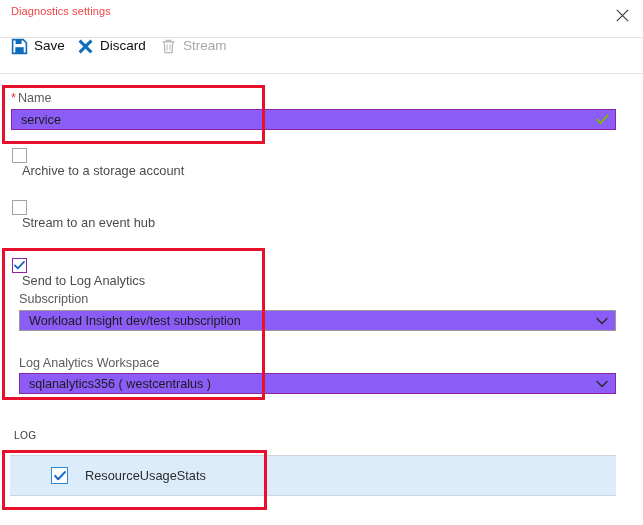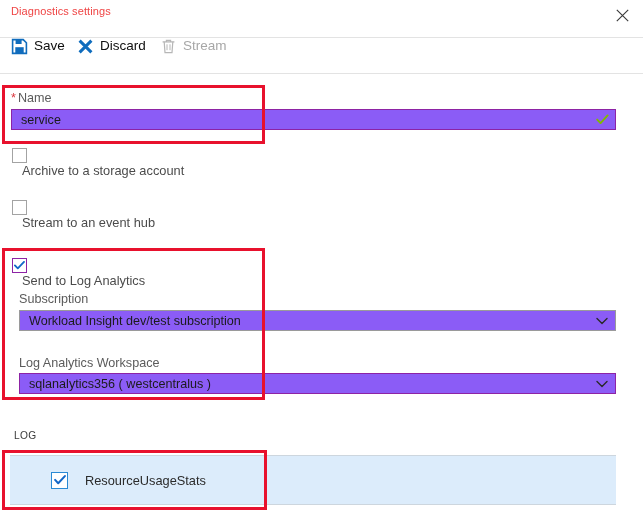--- a/index.html
+++ b/index.html
@@ -189,21 +189,21 @@
     <span class="field-text">sqlanalytics356 ( westcentralus )</span>
     <span class="field-icon">
       <svg width="12" height="8" viewBox="0 0 12 8" aria-hidden="true">
         <path d="M1 1.6 L6 6.4 L11 1.6" stroke="#2a2a2a" stroke-width="1.4" fill="none" stroke-linecap="round" stroke-linejoin="round"></path>
       </svg>
     </span>
   </div>
 
   <div class="log-head" style="left:14px; top:430px;">LOG</div>
 
-  <div class="log-row" style="left:10px; top:455px; width:606px; height:50px;">
+  <div class="log-row" style="left:10px; top:455px; width:606px; height:41px;">
     <span class="cb blue">
       <svg width="12" height="10" viewBox="0 0 12 10" aria-hidden="true">
         <path d="M1.1 4.9 L4.2 8.2 L10.9 1.1" stroke="#1267c8" stroke-width="2" fill="none" stroke-linecap="round" stroke-linejoin="round"></path>
       </svg>
     </span>
     <span class="cb-label">ResourceUsageStats</span>
   </div>
 
   <div class="anno" style="left:2px;  top:85px;  width:263px; height:59px;"></div>
   <div class="anno" style="left:2px;  top:248px; width:263px; height:152px;"></div>

